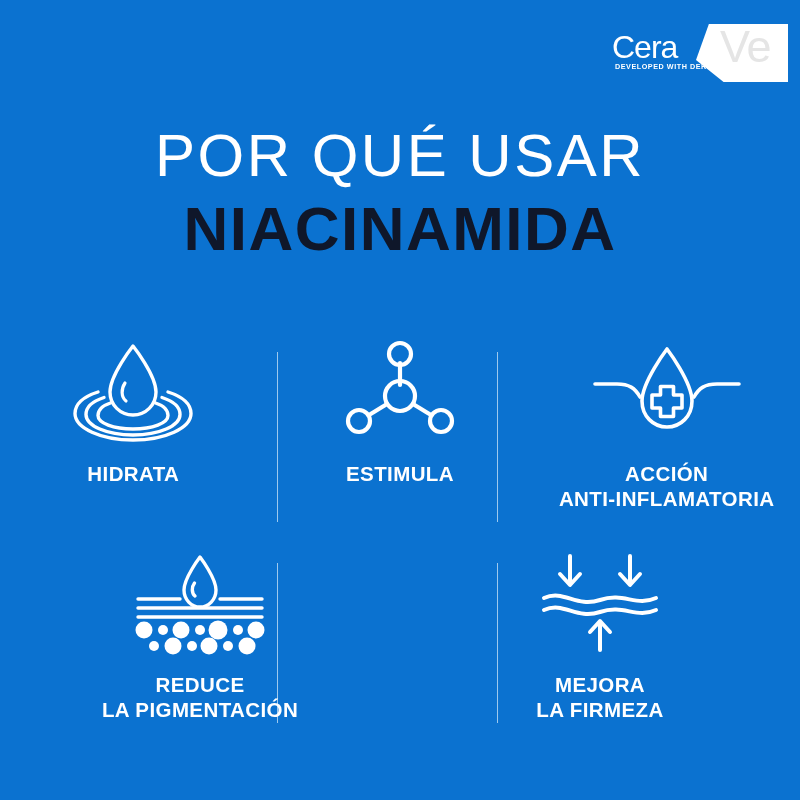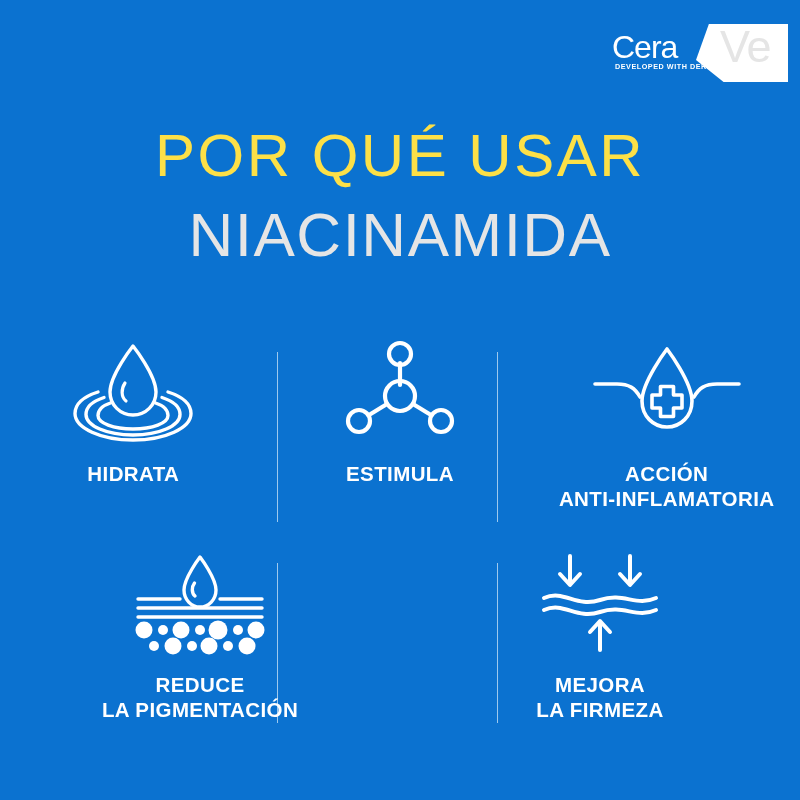--- a/index.html
+++ b/index.html
@@ -34,26 +34,26 @@
   .logo-tag{
     position:absolute;left:3px;top:37px;
     font-size:7.2px;letter-spacing:0.55px;color:#ffffff;
     font-weight:700;white-space:nowrap;
     transform:scaleY(1.12);transform-origin:left top;
   }
 
   
   .title-wrap{position:absolute;left:0;top:124px;width:800px;text-align:center;}
   .title-line1{
-    color:#fde047;font-size:60px;font-weight:300;letter-spacing:2.5px;
+    color:#ffffff;font-size:60px;font-weight:300;letter-spacing:2.5px;
     line-height:64px;white-space:nowrap;
   }
   .title-line2{
-    color:#e5e5e5;font-size:62px;font-weight:400;letter-spacing:1.5px;
-    line-height:70px;white-space:nowrap;margin-top:12px;
+    color:#0f172a;font-size:62px;font-weight:700;letter-spacing:1.5px;
+    line-height:70px;white-space:nowrap;margin-top:6px;
   }
 
   
   .grid{position:absolute;left:0;top:330px;width:728px;}
   .row{position:relative;display:flex;width:800px;}
   .row-top{height:215px;}
   .row-bot{height:205px;}
   .cell{
     flex:1 1 0;
     display:flex;flex-direction:column;align-items:center;

